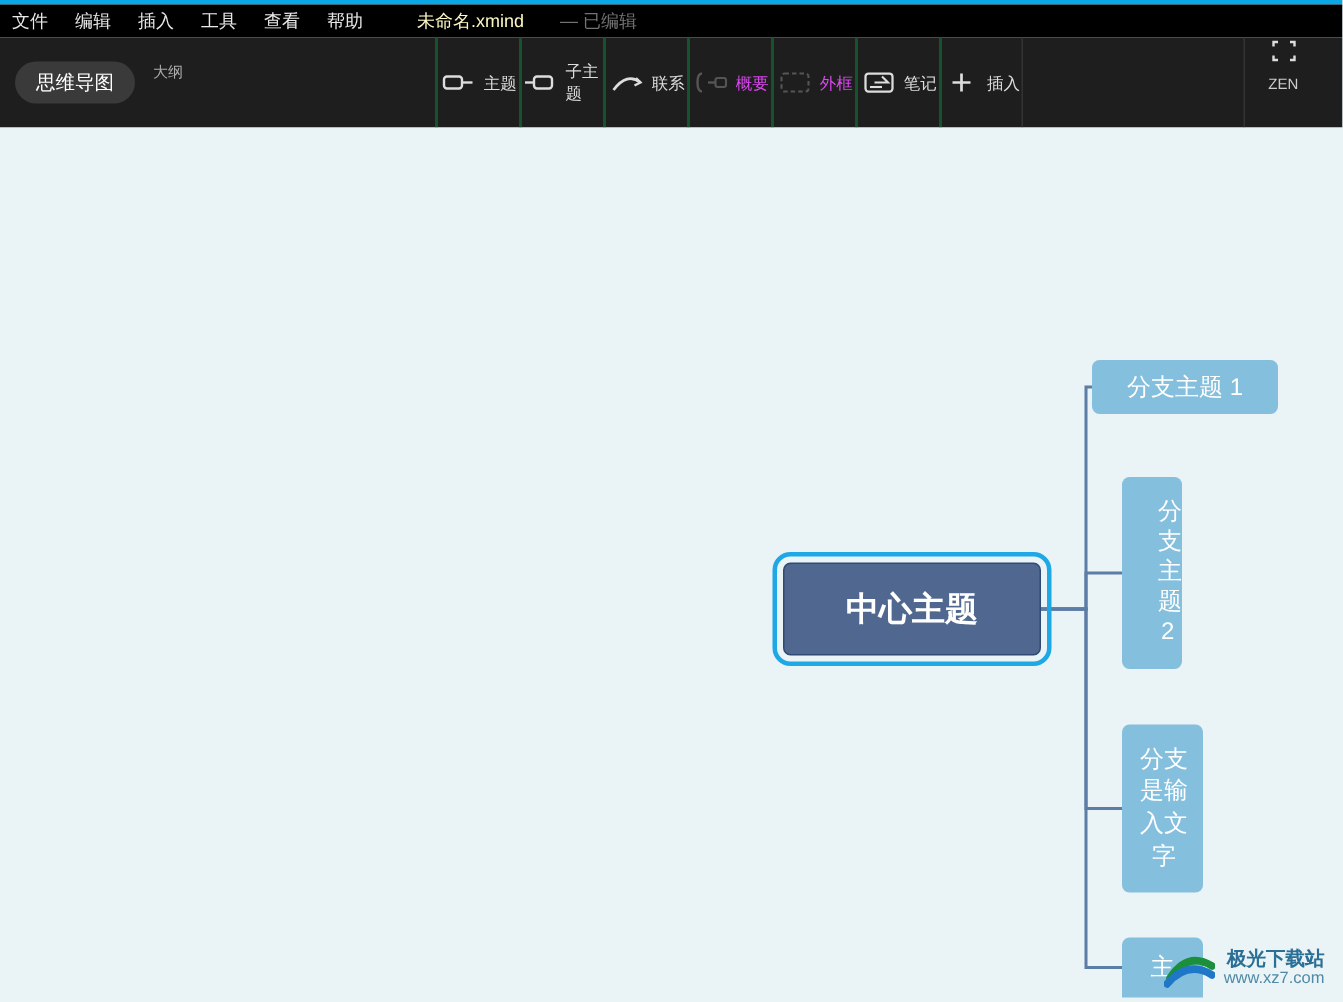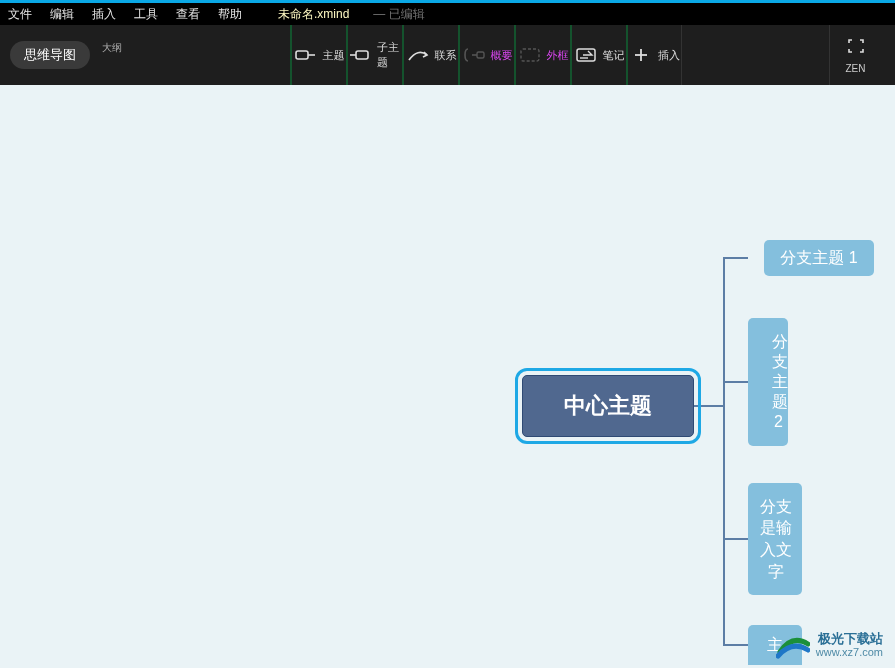--- a/index.html
+++ b/index.html
@@ -78,21 +78,20 @@
   .tool.disabled svg path, .tool.disabled svg rect, .tool.disabled svg line { stroke: #555; }
   .zen {
     position: absolute;
     right: 14px;
     top: 0;
     height: 60px;
     width: 52px;
     display: flex;
     flex-direction: column;
     align-items: center;
-    justify-content: center;
     gap: 5px;
     border-left: 1px solid #333;
     cursor: pointer;
   }
   .zen .tlabel { font-size: 10px; color: #ccc; }
 
   .canvas {
     position: absolute;
     left: 0; right: 0;
     top: 85px;
@@ -132,21 +131,21 @@
     border-radius: 5px;
     color: #fff;
     font-size: 16px;
     display: flex;
     align-items: center;
     justify-content: center;
     text-align: center;
     padding: 6px 10px;
     cursor: pointer;
   }
-  .branch.b1 { left: 764px; top: 155px; width: 110px; height: 36px; }
+  .branch.b1 { left: 728px; top: 155px; width: 124px; height: 36px; }
   .branch.b2 { left: 748px; top: 233px; width: 40px; height: 128px; writing-mode: vertical-rl; text-orientation: upright; letter-spacing: 3px; padding: 8px 4px;}
   .branch.b2 span { writing-mode: horizontal-tb; text-orientation: mixed; line-height: 1.3; }
   .branch.b2 { writing-mode: initial; padding-left: 28px; }
   .branch.b2 .vert { display:block; width:1em; line-height:1.25; }
   .branch.b3 { left: 748px; top: 398px; width: 54px; height: 112px; padding-left: 12px; }
   .branch.b3 .vert { display:block; width:2em; line-height:1.35; }
   .branch.b4 { left: 748px; top: 540px; width: 54px; height: 40px; border-bottom-left-radius:0; border-bottom-right-radius:0;}
 
   .watermark {
     position: absolute;

